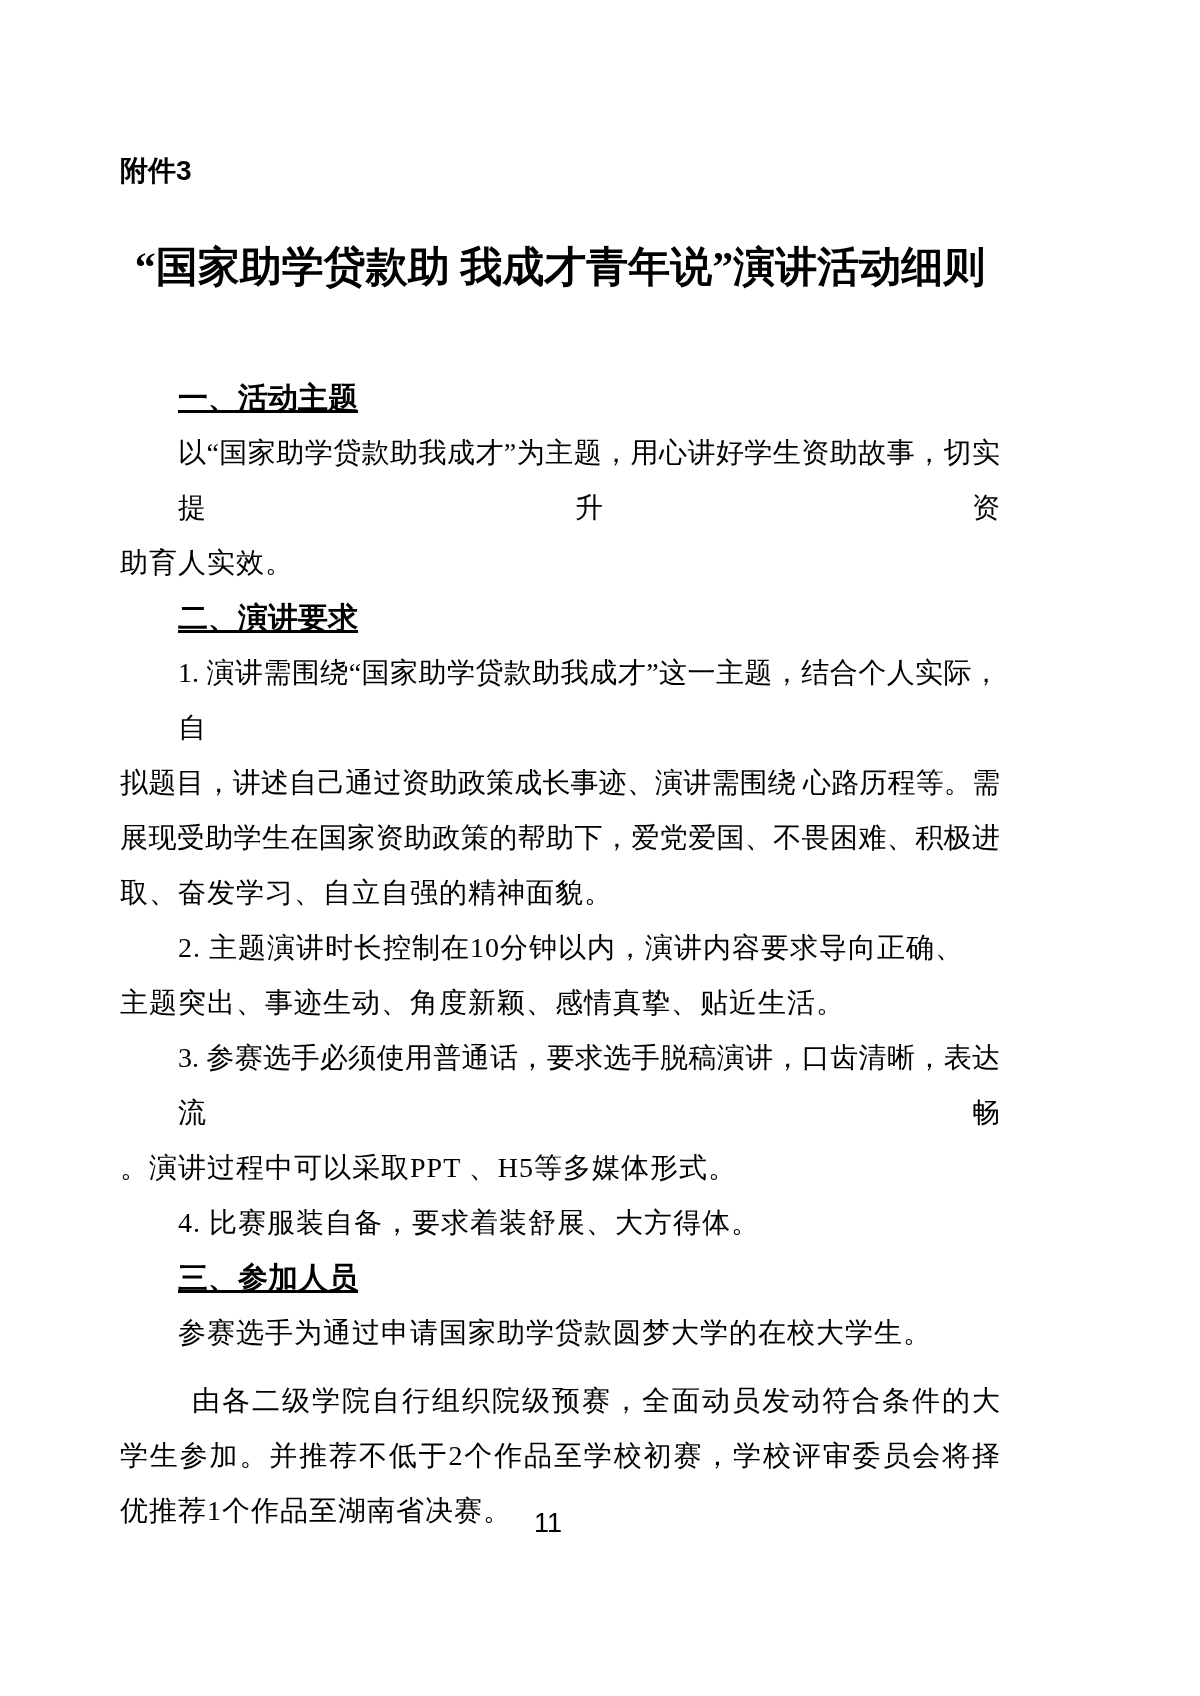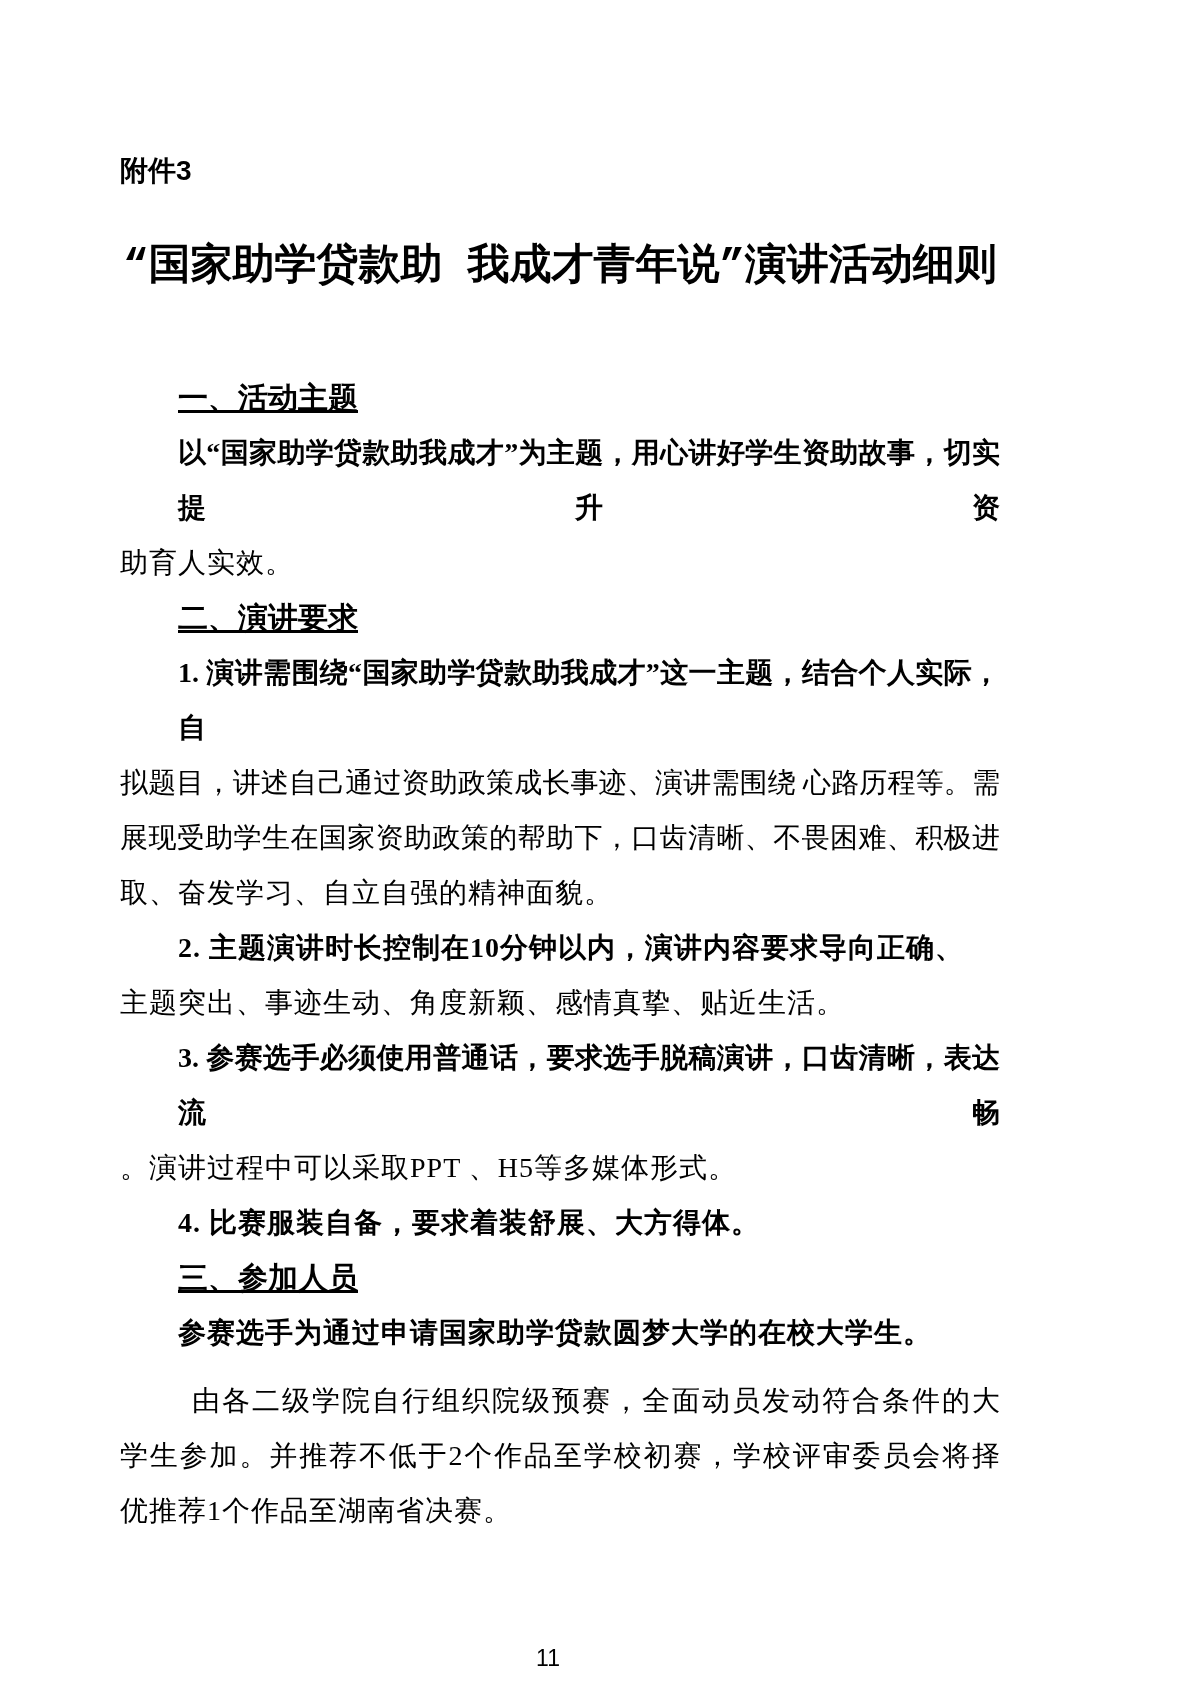--- a/index.html
+++ b/index.html
@@ -18,21 +18,21 @@
     padding: 150px 200px 0 120px; 
   }
   .attachment-label {
     font-family: "Liberation Sans", "DejaVu Sans", sans-serif;
     font-weight: 700;
     font-size: 28px;
     line-height: 42px;
   }
   .doc-title {
     margin: 46px 0 0 0;
-    font-family: Liberation Mono, monospace;
+    font-family: Liberation Serif, serif;
     font-weight: 700;
     font-size: 42px;
     line-height: 58px;
     text-align: center;
     white-space: nowrap;
     letter-spacing: 0px;
   }
   .blocks { margin-top: 74px; }
   .section-heading {
     font-family: "Liberation Sans", "DejaVu Sans", sans-serif;
@@ -48,49 +48,49 @@
     letter-spacing: 1px;
     white-space: nowrap;
   }
   .body-line.justify {
     white-space: normal;
     text-align: justify;
     text-align-last: justify;
     text-justify: inter-character;
     letter-spacing: 0;
   }
-  .indent-1 { padding-left: 58px; font-weight: bold; }
+  .indent-1 { padding-left: 58px; }
   .indent-2 { padding-left: 72px; }
   .gap-top { margin-top: 13px; }
   .page-number {
     position: absolute;
-    left: 0; top: 1643px;
+    left: 0; top: 1508px;
     width: 1096px;
     text-align: center;
     font-family: "Liberation Sans", "DejaVu Sans", sans-serif;
-    font-size: 23px;
+    font-size: 27px;
     line-height: 30px;
   }
 </style>
 </head>
 <body>
 
 <main class="page">
   <div class="attachment-label">附件3</div>
 
   <h1 class="doc-title">“国家助学贷款助 我成才青年说”演讲活动细则</h1>
 
   <section class="blocks" id="blocks">
       <div class="section-heading">一、活动主题</div>
       <div class="body-line justify indent-1">以“国家助学贷款助我成才”为主题，用心讲好学生资助故事，切实提升资</div>
       <div class="body-line">助育人实效。</div>
       <div class="section-heading">二、演讲要求</div>
       <div class="body-line justify indent-1">1. 演讲需围绕“国家助学贷款助我成才”这一主题，结合个人实际，自</div>
       <div class="body-line justify">拟题目，讲述自己通过资助政策成长事迹、演讲需围绕 心路历程等。需</div>
-      <div class="body-line justify">展现受助学生在国家资助政策的帮助下，口齿清晰、不畏困难、积极进</div>
+      <div class="body-line justify">展现受助学生在国家资助政策的帮助下，爱党爱国、不畏困难、积极进</div>
       <div class="body-line">取、奋发学习、自立自强的精神面貌。</div>
       <div class="body-line indent-1">2. 主题演讲时长控制在10分钟以内，演讲内容要求导向正确、</div>
       <div class="body-line">主题突出、事迹生动、角度新颖、感情真挚、贴近生活。</div>
       <div class="body-line justify indent-1">3. 参赛选手必须使用普通话，要求选手脱稿演讲，口齿清晰，表达流畅</div>
       <div class="body-line">。演讲过程中可以采取PPT 、H5等多媒体形式。</div>
       <div class="body-line indent-1">4. 比赛服装自备，要求着装舒展、大方得体。</div>
       <div class="section-heading">三、参加人员</div>
       <div class="body-line indent-1">参赛选手为通过申请国家助学贷款圆梦大学的在校大学生。</div>
       <div class="body-line justify indent-2 gap-top">由各二级学院自行组织院级预赛，全面动员发动符合条件的大</div>
       <div class="body-line justify">学生参加。并推荐不低于2个作品至学校初赛，学校评审委员会将择</div>

